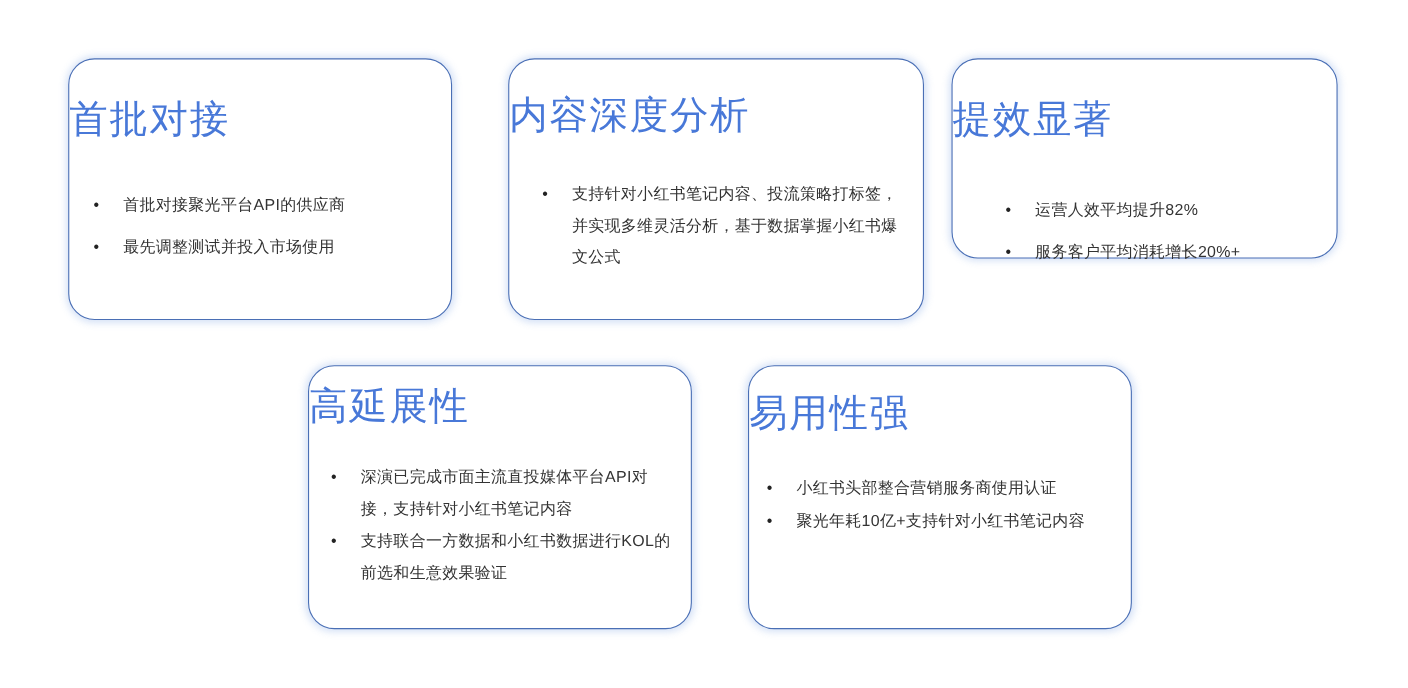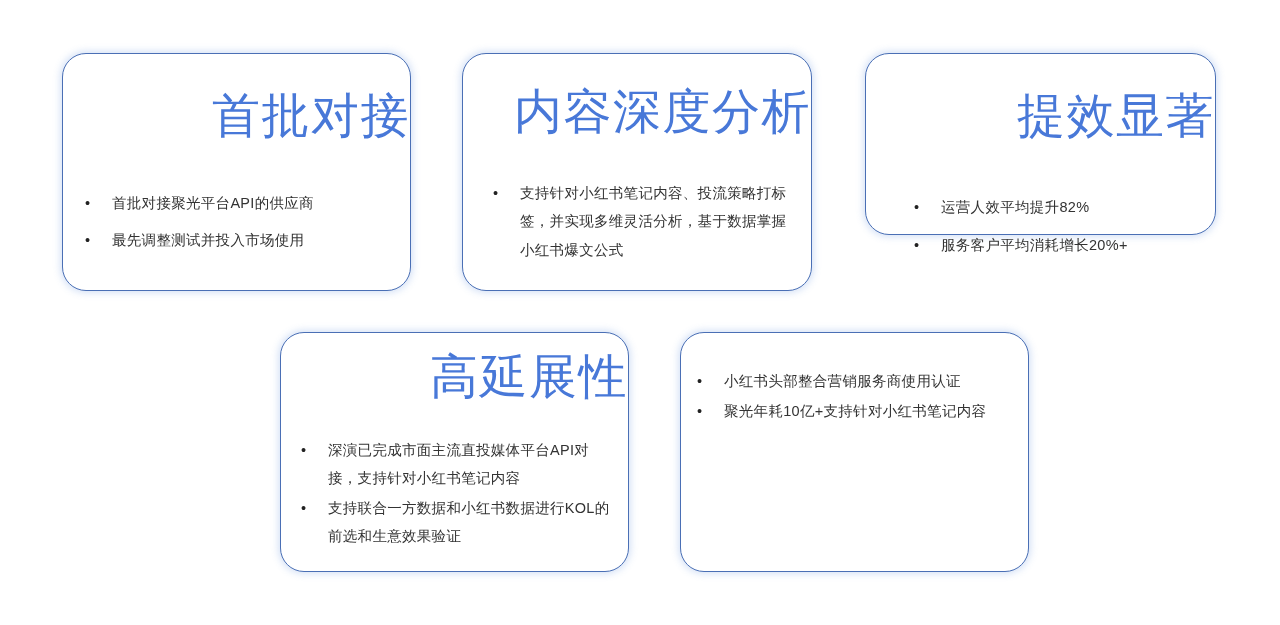--- a/index.html
+++ b/index.html
@@ -25,23 +25,23 @@
     position: absolute;
     box-sizing: border-box;
     background: #ffffff;
     border: 1.4px solid #4a6fb5;
     border-radius: 24px;
     box-shadow: 0 0 7px 2px rgba(120, 160, 225, 0.30);
   }
 
   .card-title {
     width: 100%;
-    text-align: right;
+    text-align: left;
     color: #4878d8;
-    font-size: 48px;
+    font-size: 35px;
     font-weight: 300;
     line-height: 1.18;
     letter-spacing: 1.5px;
     white-space: nowrap;
   }
 
   .card-body {
     margin: 0;
     padding: 0;
     list-style: none;
@@ -64,21 +64,21 @@
     line-height: 28.5px;
     text-align: left;
   }
 
   .bullet-text {
     flex: 1 1 auto;
   }
 
   
   #card-1 { left: 62px;  top: 53px;  width: 349px; height: 238px; }
-  #card-2 { left: 462px; top: 53px;  width: 350px; height: 238px; }
+  #card-2 { left: 462px; top: 53px;  width: 378px; height: 238px; }
   #card-3 { left: 865px; top: 53px;  width: 351px; height: 182px; }
   #card-4 { left: 280px; top: 332px; width: 349px; height: 240px; }
   #card-5 { left: 680px; top: 332px; width: 349px; height: 240px; }
 
   
   #card-1 .card-title { margin-top: 34px; }
   #card-2 .card-title { margin-top: 30px; }
   #card-3 .card-title { margin-top: 34px; }
   #card-4 .card-title { margin-top: 16px; }
   #card-5 .card-title { margin-top: 22px; }
@@ -149,20 +149,21 @@
         <span class="bullet-text">深演已完成市面主流直投媒体平台API对接，支持针对小红书笔记内容</span>
       </li>
       <li class="bullet-item">
         <span class="bullet-dot">•</span>
         <span class="bullet-text">支持联合一方数据和小红书数据进行KOL的前选和生意效果验证</span>
       </li>
     </ul>
   </div>
 
   <div class="card" id="card-5">
+    <div class="card-title">易用性强</div>
     <ul class="card-body">
       <li class="bullet-item">
         <span class="bullet-dot">•</span>
         <span class="bullet-text">小红书头部整合营销服务商使用认证</span>
       </li>
       <li class="bullet-item">
         <span class="bullet-dot">•</span>
         <span class="bullet-text">聚光年耗10亿+支持针对小红书笔记内容</span>
       </li>
     </ul>

